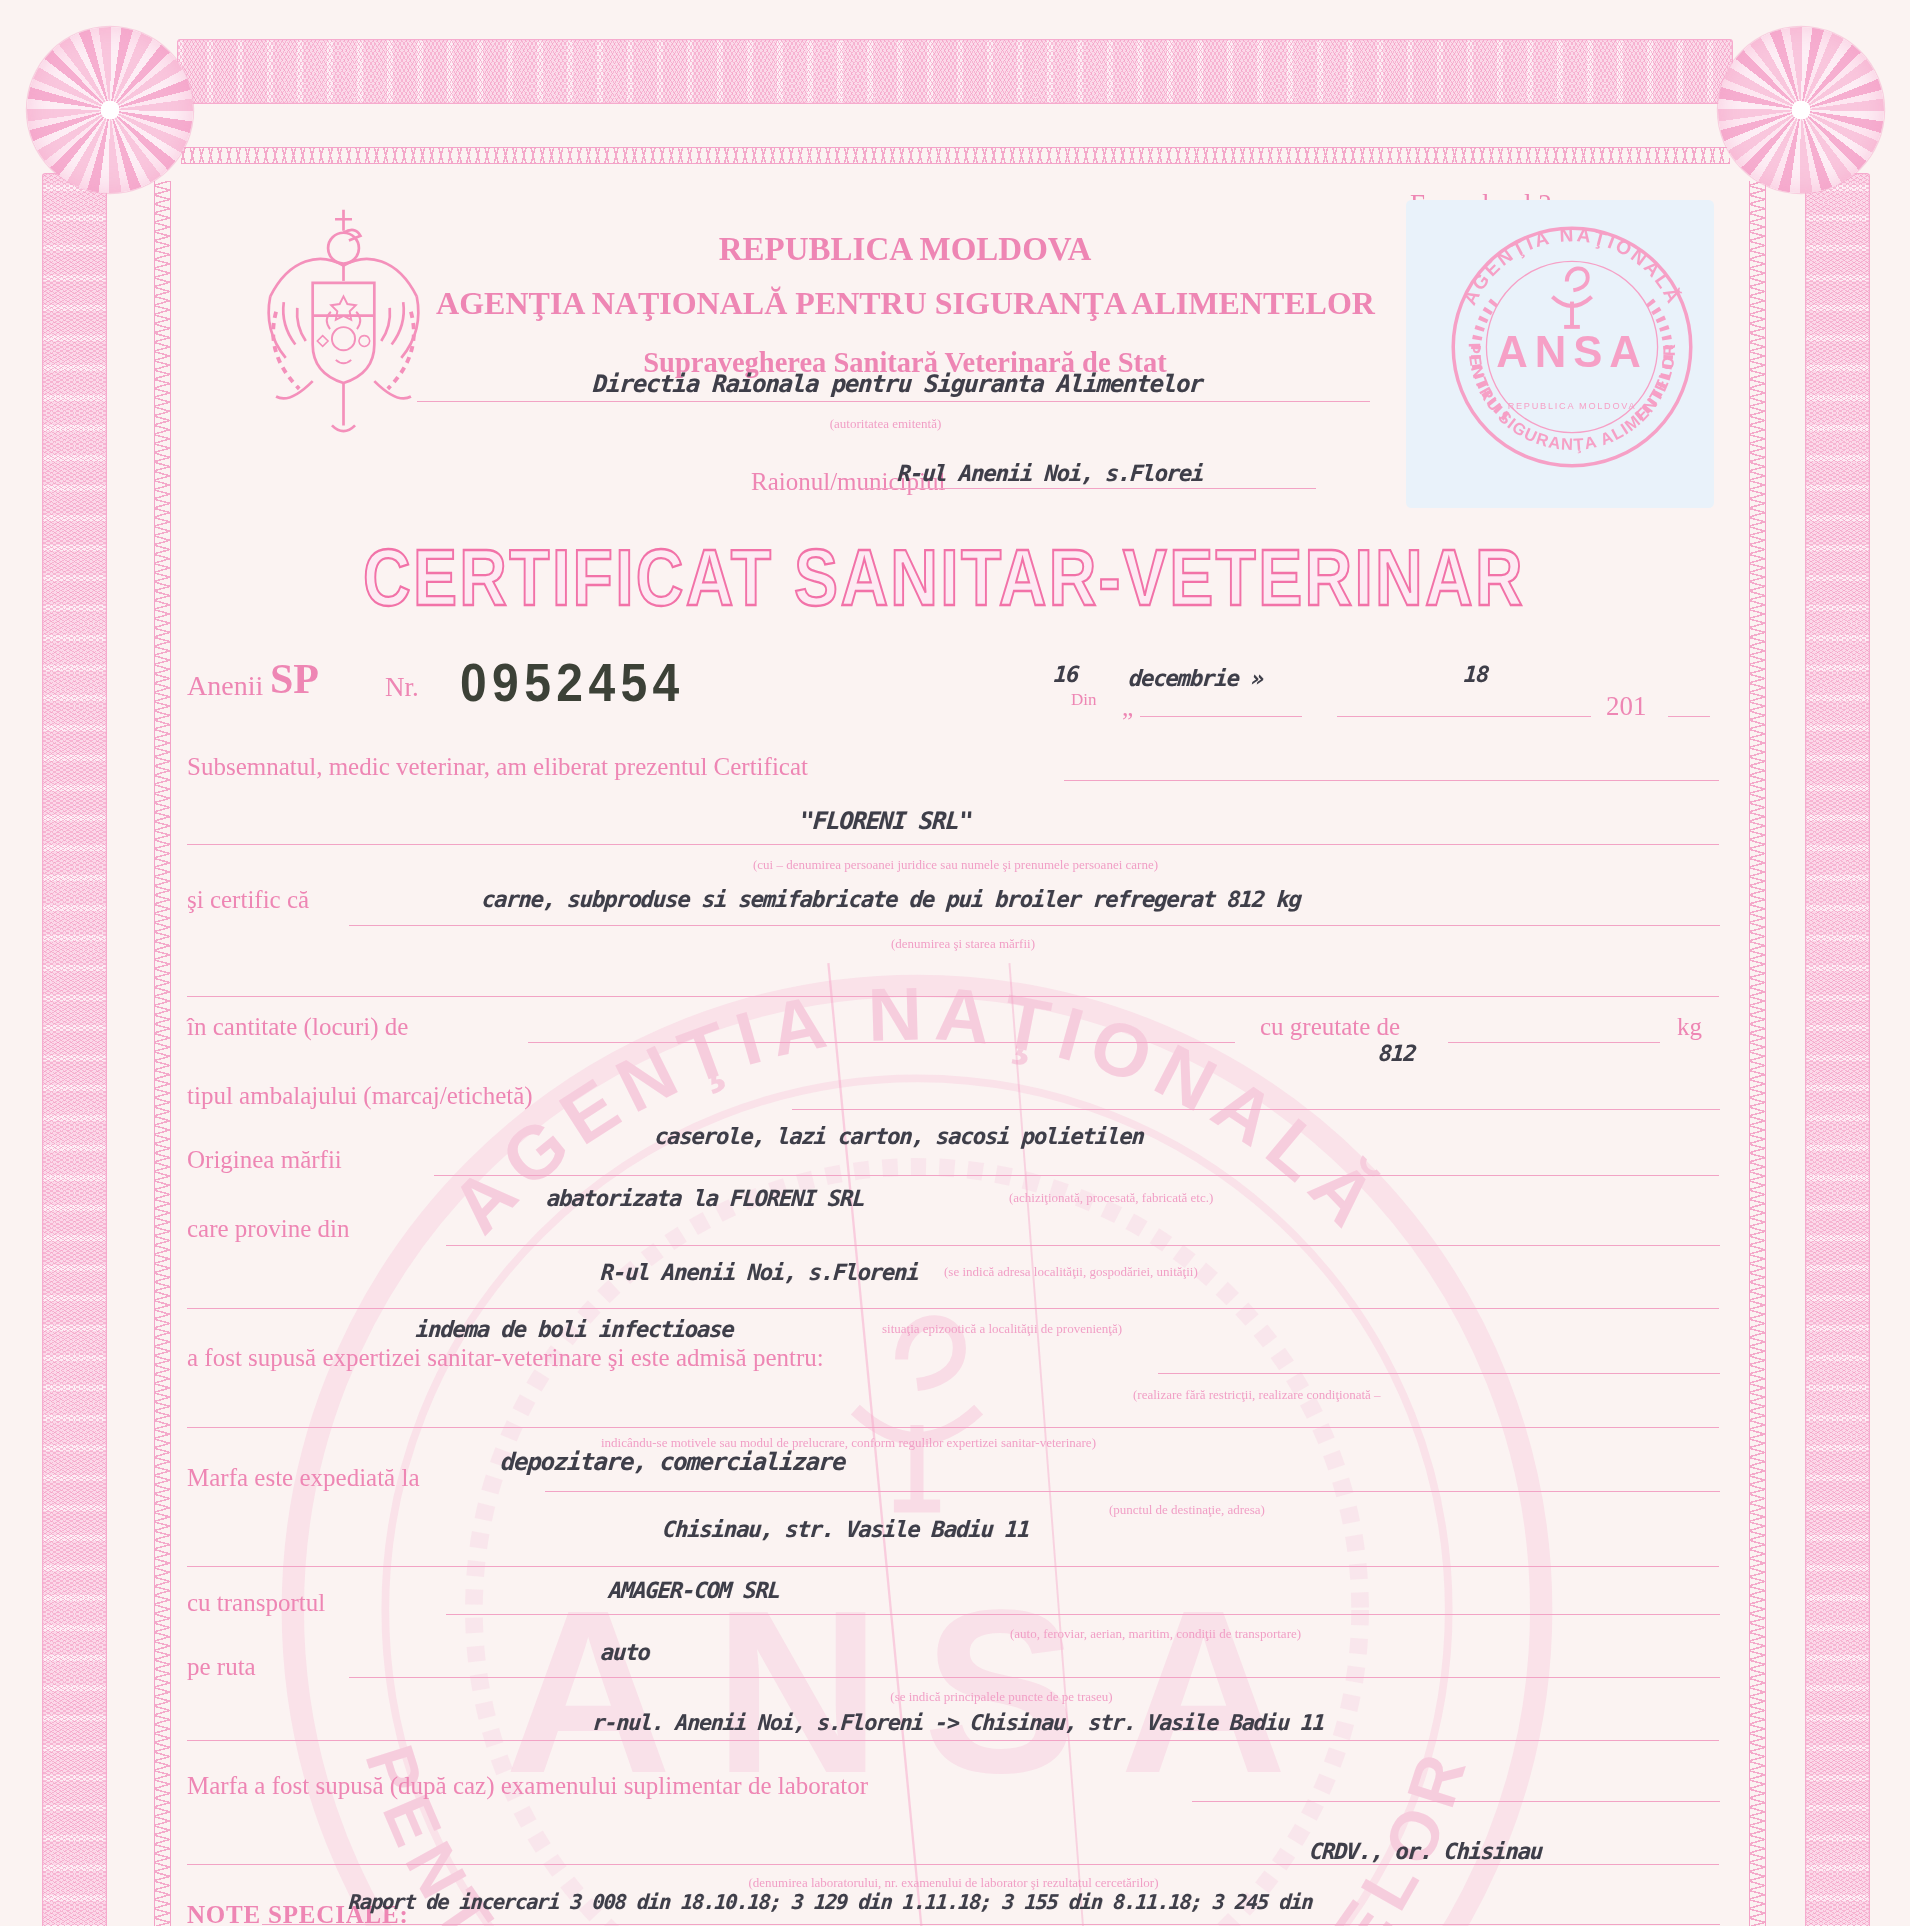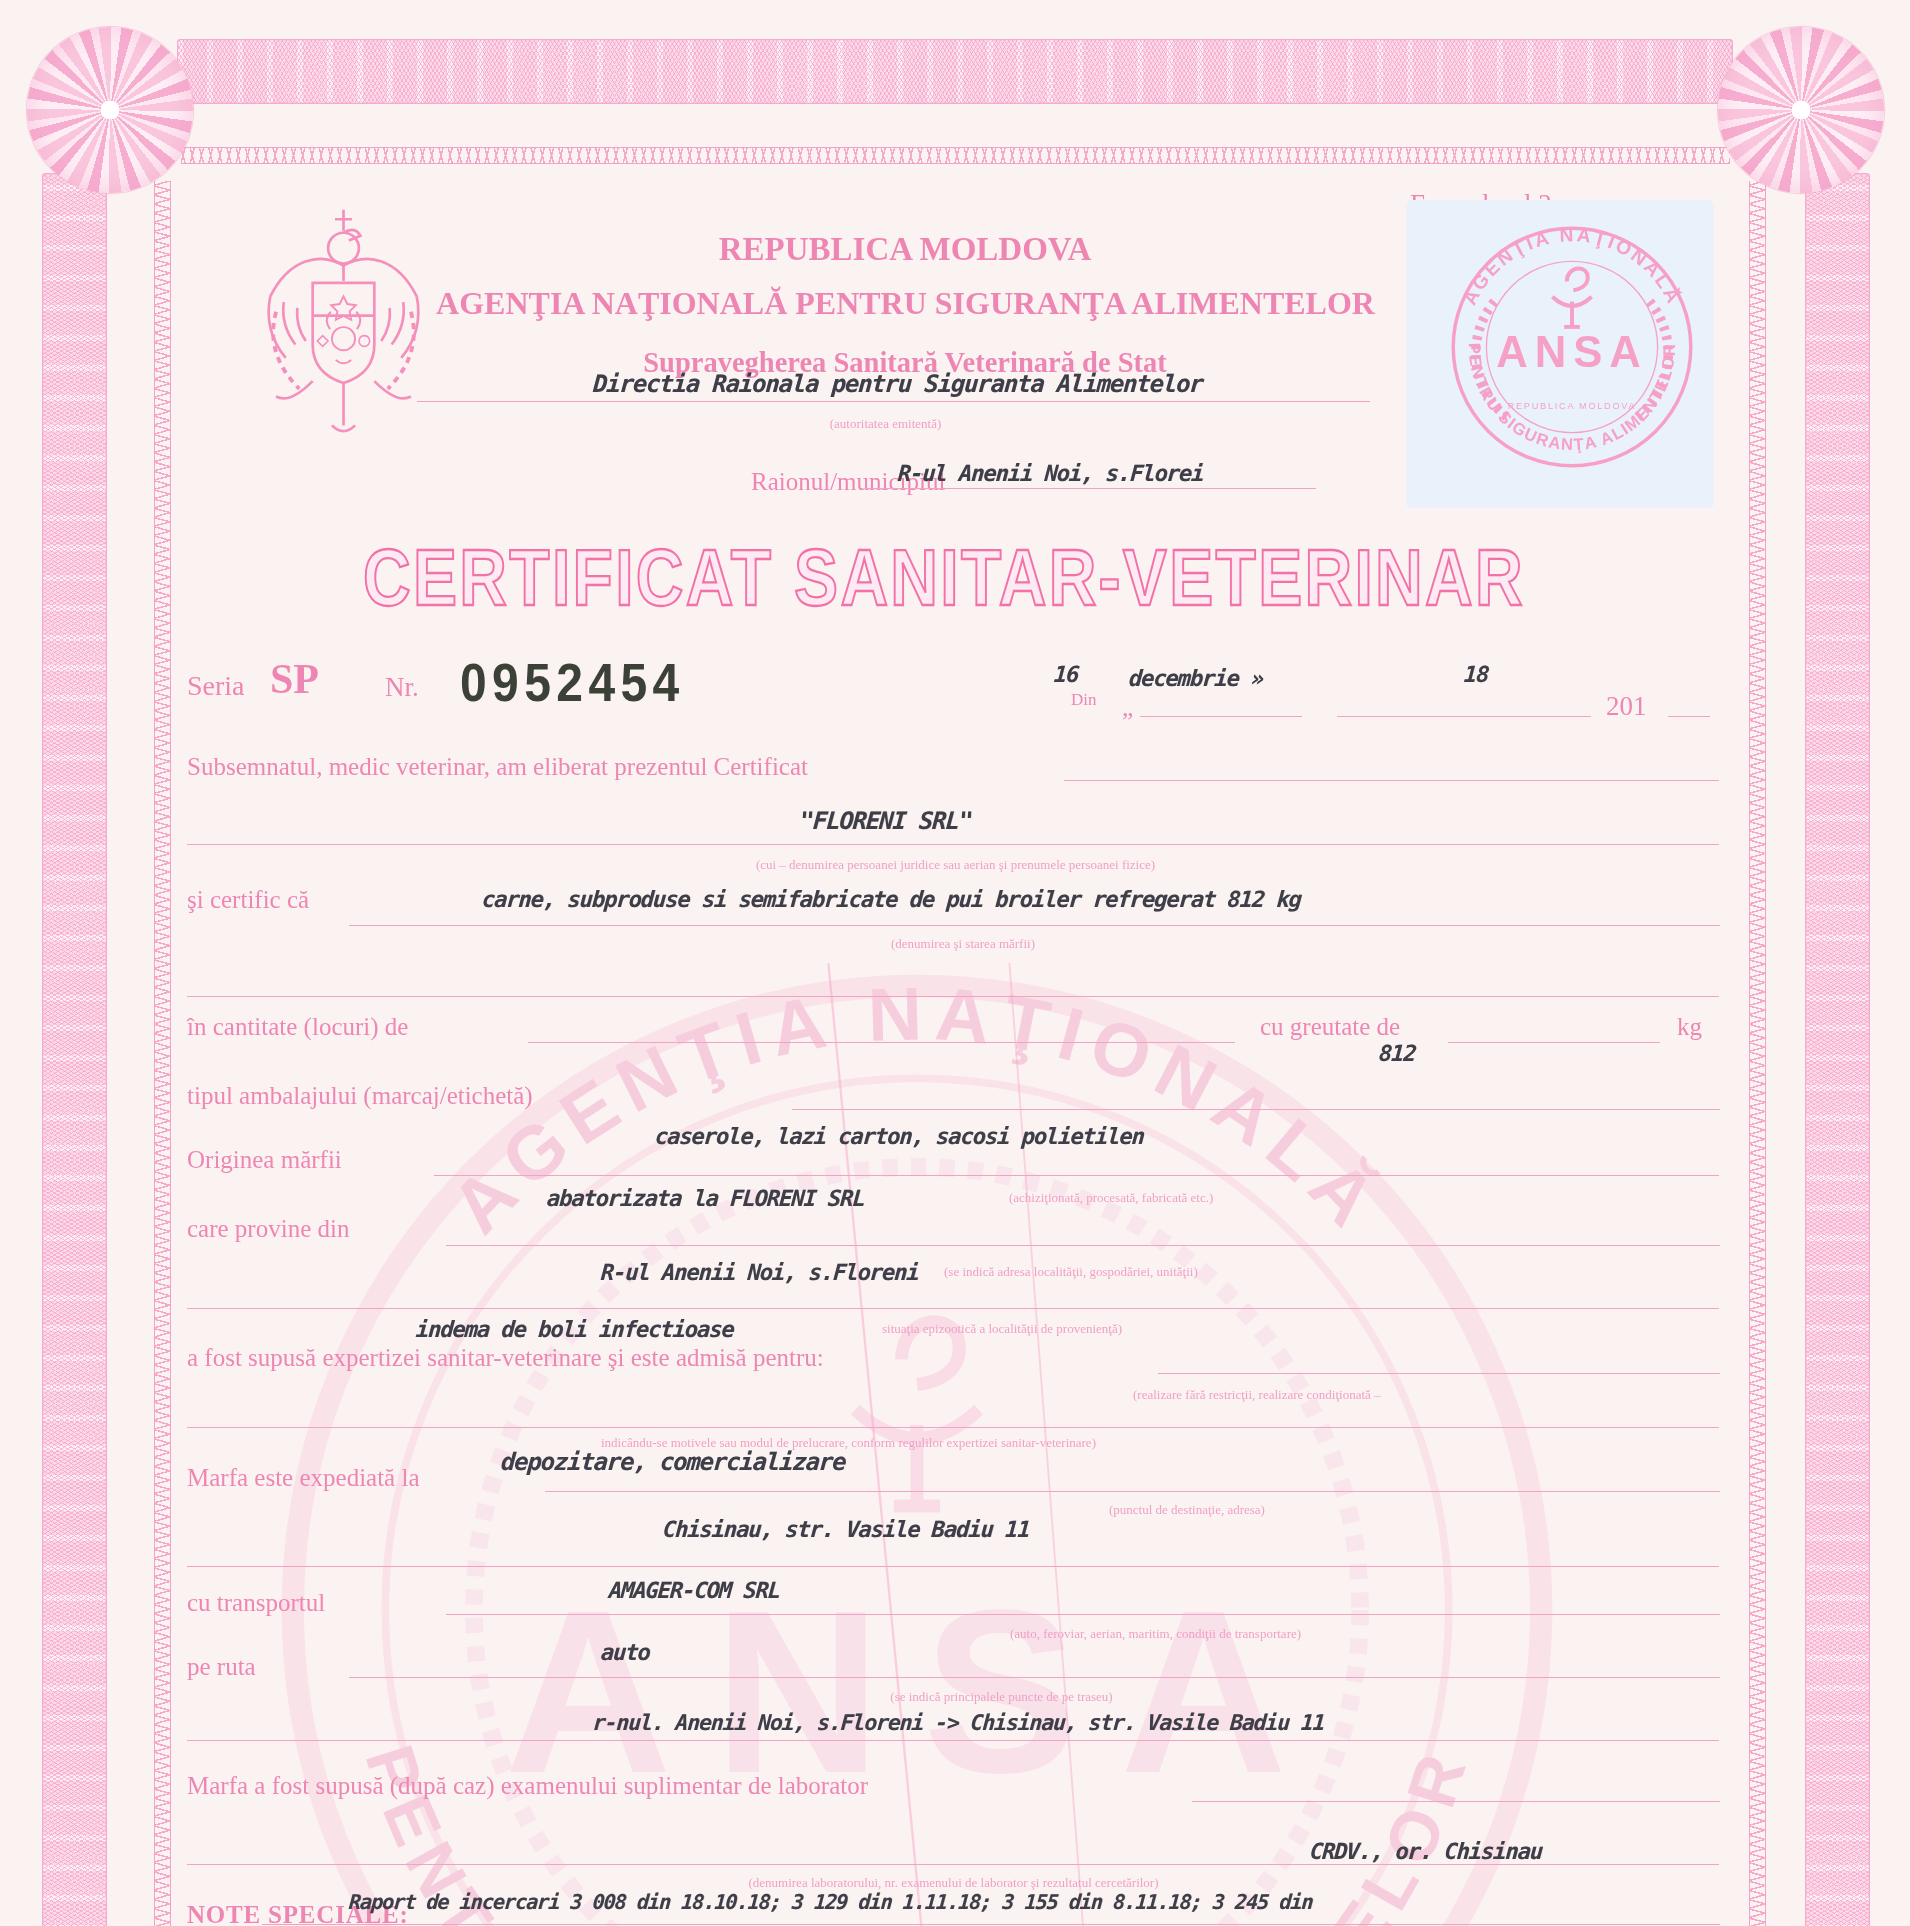--- a/index.html
+++ b/index.html
@@ -141,41 +141,41 @@
       <path d="M288,150 c0,-36 48,-40 48,-9 c0,20 -20,27 -33,29"></path>
     </g>
     <text x="300" y="345" text-anchor="middle" font-size="100" font-weight="bold" letter-spacing="16" fill="#f6a0c6" font-family="Liberation Serif,serif">ANSA</text>
     <text x="300" y="442" text-anchor="middle" font-size="21" letter-spacing="4" fill="#f6a0c6">REPUBLICA MOLDOVA</text>
   </svg>
 
   <div style="position:absolute;left:270px;top:539px;width:1348px;text-align:center;
               font-family:'Liberation Sans',sans-serif;font-weight:bold;font-size:66px;letter-spacing:2.3px;
               color:#fdeaf3;-webkit-text-stroke:1.9px #f272a8;text-shadow:0 0 0.8px #f4a4c8;transform:scaleY(1.2);">CERTIFICAT SANITAR-VETERINAR</div>
 
-  <div class="lbl" style="left:187px;top:670px;font-size:28px;">Seria</div>
+  <div class="lbl" style="left:187px;top:670px;font-size:28px;">Anenii</div>
   <div class="lbl" style="left:270px;top:655px;font-size:42px;font-weight:bold;">SP</div>
   <div class="lbl" style="left:385px;top:672px;font-size:27px;">Nr.</div>
   <div style="position:absolute;left:460px;top:655px;font-family:'Liberation Sans',sans-serif;font-weight:bold;
               font-size:48px;letter-spacing:5.4px;color:#3c4137;transform:scaleY(1.12);">0952454</div>
   <div class="typed" style="left:1054px;top:661px;">16</div>
   <div class="typed" style="left:1129px;top:665px;">decembrie »</div>
   <div class="typed" style="left:1464px;top:661px;">18</div>
   <div class="lbl" style="left:1071px;top:690px;font-size:17px;">Din</div>
   <div class="lbl" style="left:1122px;top:693px;font-size:25.4px;">„</div>
   <div class="line" style="left:1140px;top:716px;width:162px;"></div>
   <div class="line" style="left:1337px;top:716px;width:254px;"></div>
   <div class="lbl" style="left:1606px;top:691px;font-size:27px;">201</div>
   <div class="line" style="left:1668px;top:716px;width:42px;"></div>
 
   <div class="lbl" style="left:187px;top:753px;">Subsemnatul, medic veterinar, am eliberat prezentul Certificat</div>
   <div class="line" style="left:1064px;top:780px;width:655px;"></div>
 
   <div class="typed center" style="left:578px;top:807px;width:616px;font-size:24px;">"FLORENI SRL"</div>
   <div class="line" style="left:187px;top:844px;width:1532px;"></div>
-  <div class="cap center" style="left:493px;top:857px;width:925px;">(cui – denumirea persoanei juridice sau aerian şi prenumele persoanei fizice)</div>
+  <div class="cap center" style="left:493px;top:857px;width:925px;">(cui – denumirea persoanei juridice sau numele şi prenumele persoanei carne)</div>
 
   <div class="lbl" style="left:187px;top:886px;">şi certific că</div>
   <div class="typed" style="left:482px;top:886px;">carne, subproduse si semifabricate de pui broiler refregerat 812 kg</div>
   <div class="line" style="left:349px;top:925px;width:1371px;"></div>
   <div class="cap center" style="left:732px;top:936px;width:462px;">(denumirea şi starea mărfii)</div>
 
   <div class="line" style="left:187px;top:996px;width:1532px;"></div>
 
   <div class="lbl" style="left:187px;top:1013px;">în cantitate (locuri) de</div>
   <div class="line" style="left:528px;top:1042px;width:707px;"></div>

